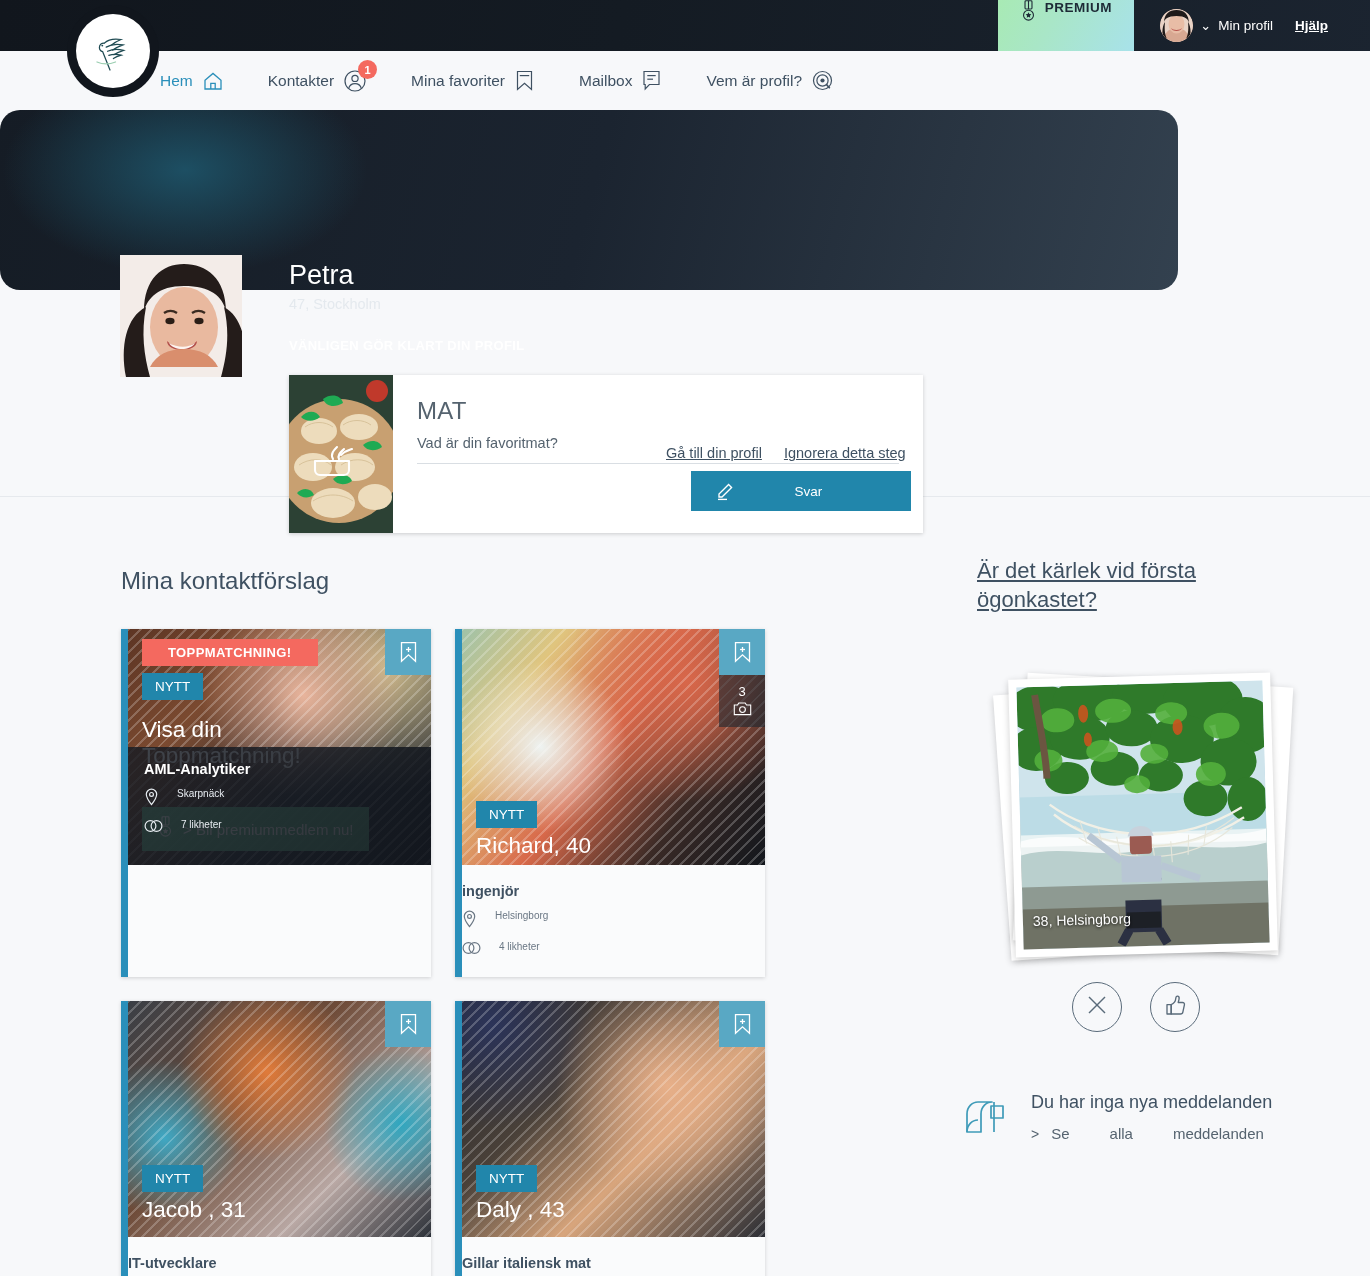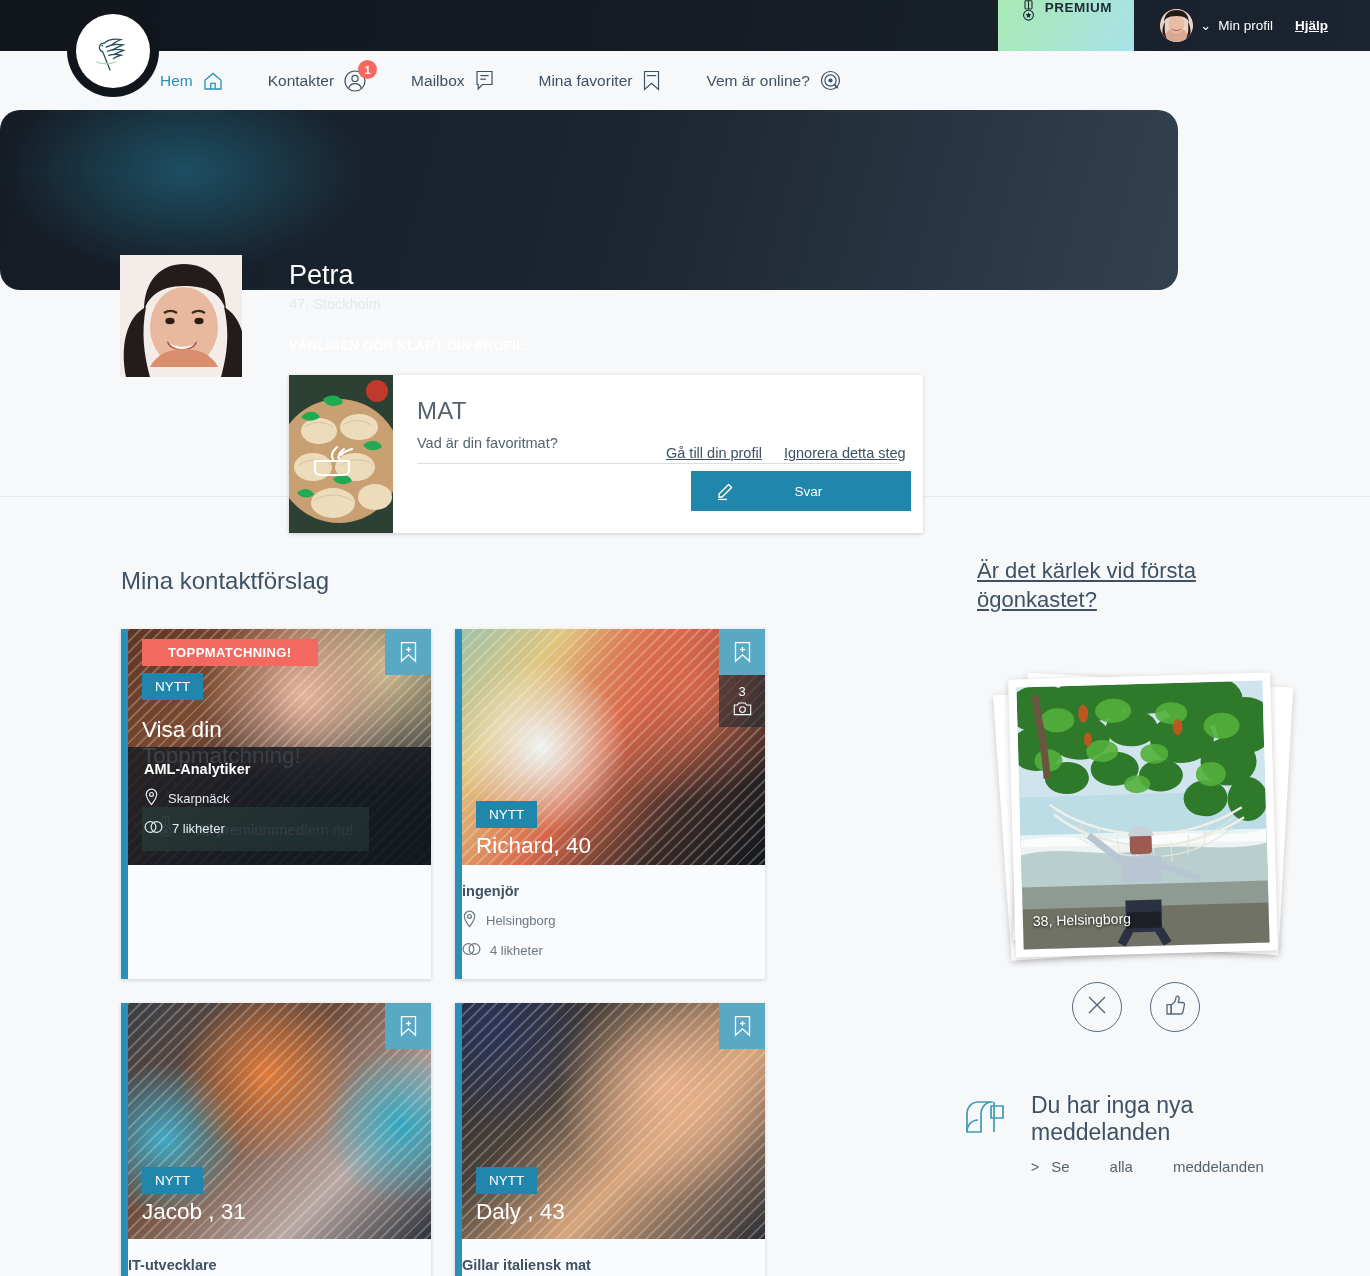--- a/index.html
+++ b/index.html
@@ -204,21 +204,21 @@
   }
   .card1 .card-title { top:88px; width:230px; }
   .premium-cta {
     position:absolute; left:14px; top:178px;
     background:rgba(113,206,157,.88); padding:9px 16px;
     display:flex; align-items:center; gap:10px; cursor:pointer;
   }
   .premium-cta .lbl { color:#fff; font-size:15px; }
   .card-foot { padding:18px 16px 20px 0; background:#fafbfc; }
   .job { font-size:14.5px; color:#3f5162; font-weight:bold; }
-  .meta { display:flex; align-items:center; gap:9px; margin-top:11px; font-size:13px; color:#6a7784; }
+  .meta { display:flex; gap:18px; margin-top:11px; font-size:10px; color:#6a7784; }
   
   .card1-foot {
     position:absolute; left:0; right:0; bottom:0; height:118px;
     padding:14px 16px 16px 16px;
     background: linear-gradient(135deg,rgba(22,27,35,.82) 0%, rgba(18,22,29,.88) 100%);
   }
   .card1-foot .job { color:#fff; }
   .card1-foot .meta { color:#e7ecf1; }
 
   
@@ -250,21 +250,21 @@
   .vote-btn {
     width:50px; height:50px; border-radius:50%; border:1.6px solid #5a6b7a;
     display:flex; align-items:center; justify-content:center; cursor:pointer;
     background:transparent;
   }
   .mailbox-block {
     position:absolute; left:963px; top:1092px; width:360px;
     display:flex; gap:20px; align-items:flex-start;
   }
   .mailbox-text { padding-top:0px; }
-  .mailbox-line1 { font-size:23px; color:#3f5162; }
+  .mailbox-line1 { font-size:18px; color:#3f5162; }
   .mailbox-link {
     margin-top:12px; display:flex; gap:40px; align-items:center;
     color:#55636f; font-size:15px; cursor:pointer;
   }
   .mailbox-link .chev { color:#55636f; font-size:14px; margin-right:-28px;}
 </style>
 </head>
 <body>
 
 <div class="topbar">
@@ -329,42 +329,42 @@
           <circle cx="12" cy="12" r="10"></circle>
             <circle cx="12" cy="9.4" r="3.1"></circle>
           <path d="M5.6 19.6c.9-3.4 3.3-5 6.4-5s5.5 1.6 6.4 5"></path>
         </svg>
       </span>
       <span class="nav-badge">1</span>
     </div>
 
 
     <div class="nav-item">
+      <span>Mina favoriter</span>
+      <span class="ico">
+        <svg width="21" height="23" viewBox="0 0 21 23" fill="none" stroke="#3f5162" stroke-width="1.2">
+          <path d="M3.5 2.5h14v18l-7-6.2-7 6.2z"></path>
+            <line x1="5.8" y1="6.6" x2="15.2" y2="6.6"></line>
+        </svg>
+      </span>
+    </div>
+
+    <div class="nav-item">
       <span>Mailbox</span>
       <span class="ico">
         <svg width="21" height="23" viewBox="0 0 21 23" fill="none" stroke="#3f5162" stroke-width="1.2">
           <path d="M3 2.5h15v13H8.4L4.2 20v-4.5H3z"></path>
           <line x1="6.3" y1="6.6" x2="14.7" y2="6.6"></line>
             <line x1="6.3" y1="10.2" x2="12" y2="10.2"></line>
         </svg>
       </span>
     </div>
 
     <div class="nav-item">
-      <span>Mina favoriter</span>
-      <span class="ico">
-        <svg width="21" height="23" viewBox="0 0 21 23" fill="none" stroke="#3f5162" stroke-width="1.2">
-          <path d="M3.5 2.5h14v18l-7-6.2-7 6.2z"></path>
-            <line x1="5.8" y1="6.6" x2="15.2" y2="6.6"></line>
-        </svg>
-      </span>
-    </div>
-
-    <div class="nav-item">
-      <span>Vem är online?</span>
+      <span>Vem är profil?</span>
       <span class="ico">
         <svg width="23" height="23" viewBox="0 0 23 23" fill="none" stroke="#3f5162" stroke-width="1.2">
           <circle cx="11.5" cy="11.5" r="9"></circle>
             <circle cx="11.5" cy="11.5" r="5.6"></circle>
           <circle cx="11.5" cy="11.5" r="2.1" fill="#3f5162" stroke="none"></circle>
           <path d="M15.6 15.6l3.2 3.6" stroke-width="1.6"></path>
         </svg>
       </span>
     </div>
   </div>

